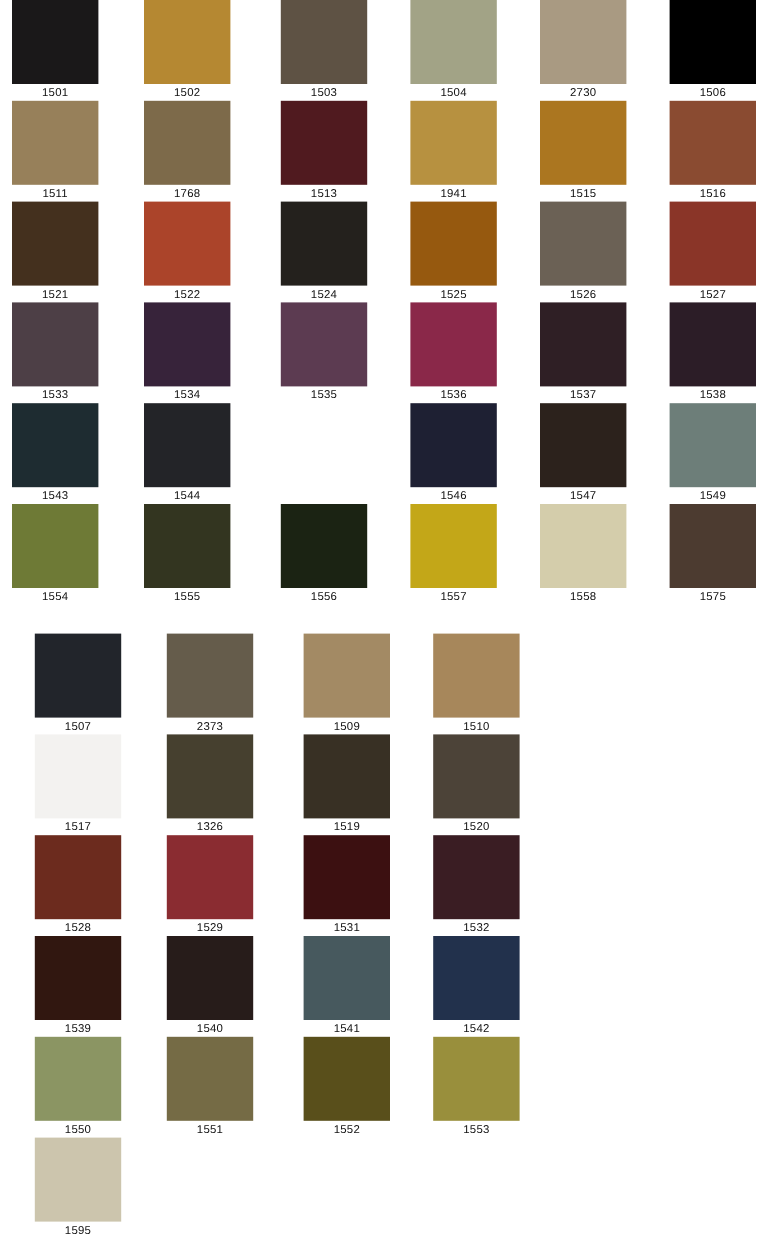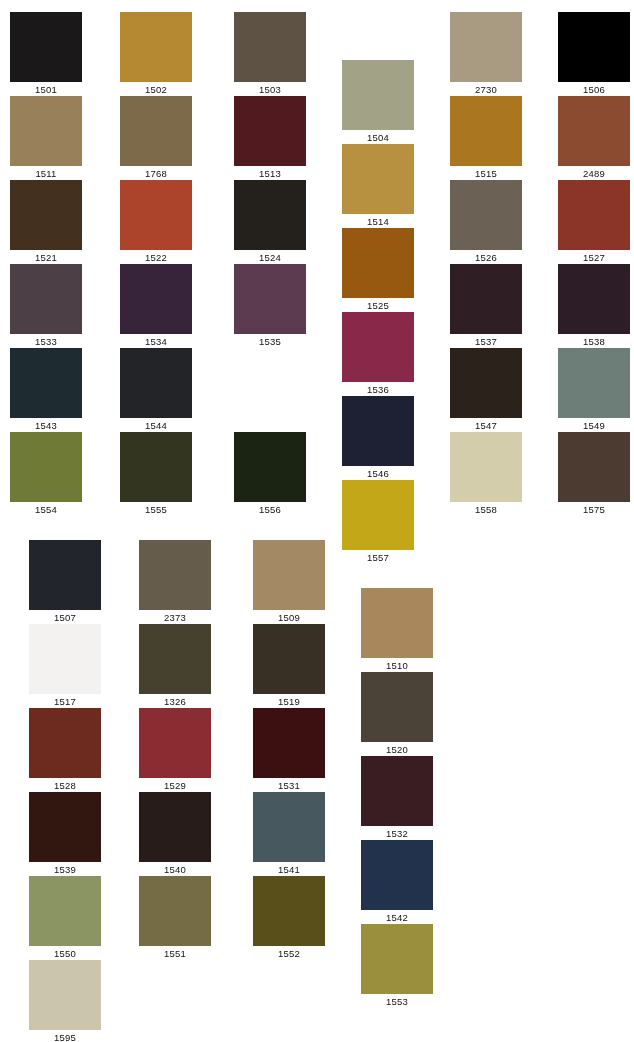--- a/index.html
+++ b/index.html
@@ -28,21 +28,21 @@
   #section-primary { top: 0px; }
   #section-secondary { top: 528px; padding-left: 19px; }
 
   .swatch-row {
     position: relative;
     height: 84px;
     width: 634px;
   }
   .swatch-cell {
     position: absolute;
-    top: 12px;
+    top: 0;
     width: 72px;
   }
   .swatch-chip {
     width: 72px;
     height: 70px;
     display: block;
     border: 0;
   }
   .swatch-label {
     display: block;
@@ -52,21 +52,21 @@
     font-size: 9.5px;
     line-height: 13px;
     color: #111111;
     letter-spacing: 0.2px;
     padding-top: 1px;
   }
   
   .col-0 { left: 10px; }
   .col-1 { left: 120px; }
   .col-2 { left: 234px; }
-  .col-3 { left: 342px; margin-top: 48px; }
+  .col-3 { left: 342px; }
   .col-4 { left: 450px; }
   .col-5 { left: 558px; }
 </style>
 </head>
 <body>
 
 <div id="palette-root">
   <div class="section" id="section-primary">
       <div class="swatch-row">
         <div class="swatch-cell col-0">
@@ -102,29 +102,29 @@
         <div class="swatch-cell col-1">
           <span class="swatch-chip" style="background-color: rgb(125, 106, 74);"></span>
           <span class="swatch-label">1768</span>
         </div>
         <div class="swatch-cell col-2">
           <span class="swatch-chip" style="background-color: rgb(80, 26, 31);"></span>
           <span class="swatch-label">1513</span>
         </div>
         <div class="swatch-cell col-3">
           <span class="swatch-chip" style="background-color: rgb(183, 145, 64);"></span>
-          <span class="swatch-label">1514</span>
+          <span class="swatch-label">1941</span>
         </div>
         <div class="swatch-cell col-4">
           <span class="swatch-chip" style="background-color: rgb(171, 118, 32);"></span>
           <span class="swatch-label">1515</span>
         </div>
         <div class="swatch-cell col-5">
           <span class="swatch-chip" style="background-color: rgb(138, 75, 49);"></span>
-          <span class="swatch-label">2489</span>
+          <span class="swatch-label">1516</span>
         </div>
       </div>
       <div class="swatch-row">
         <div class="swatch-cell col-0">
           <span class="swatch-chip" style="background-color: rgb(68, 48, 30);"></span>
           <span class="swatch-label">1521</span>
         </div>
         <div class="swatch-cell col-1">
           <span class="swatch-chip" style="background-color: rgb(171, 68, 42);"></span>
           <span class="swatch-label">1522</span>

